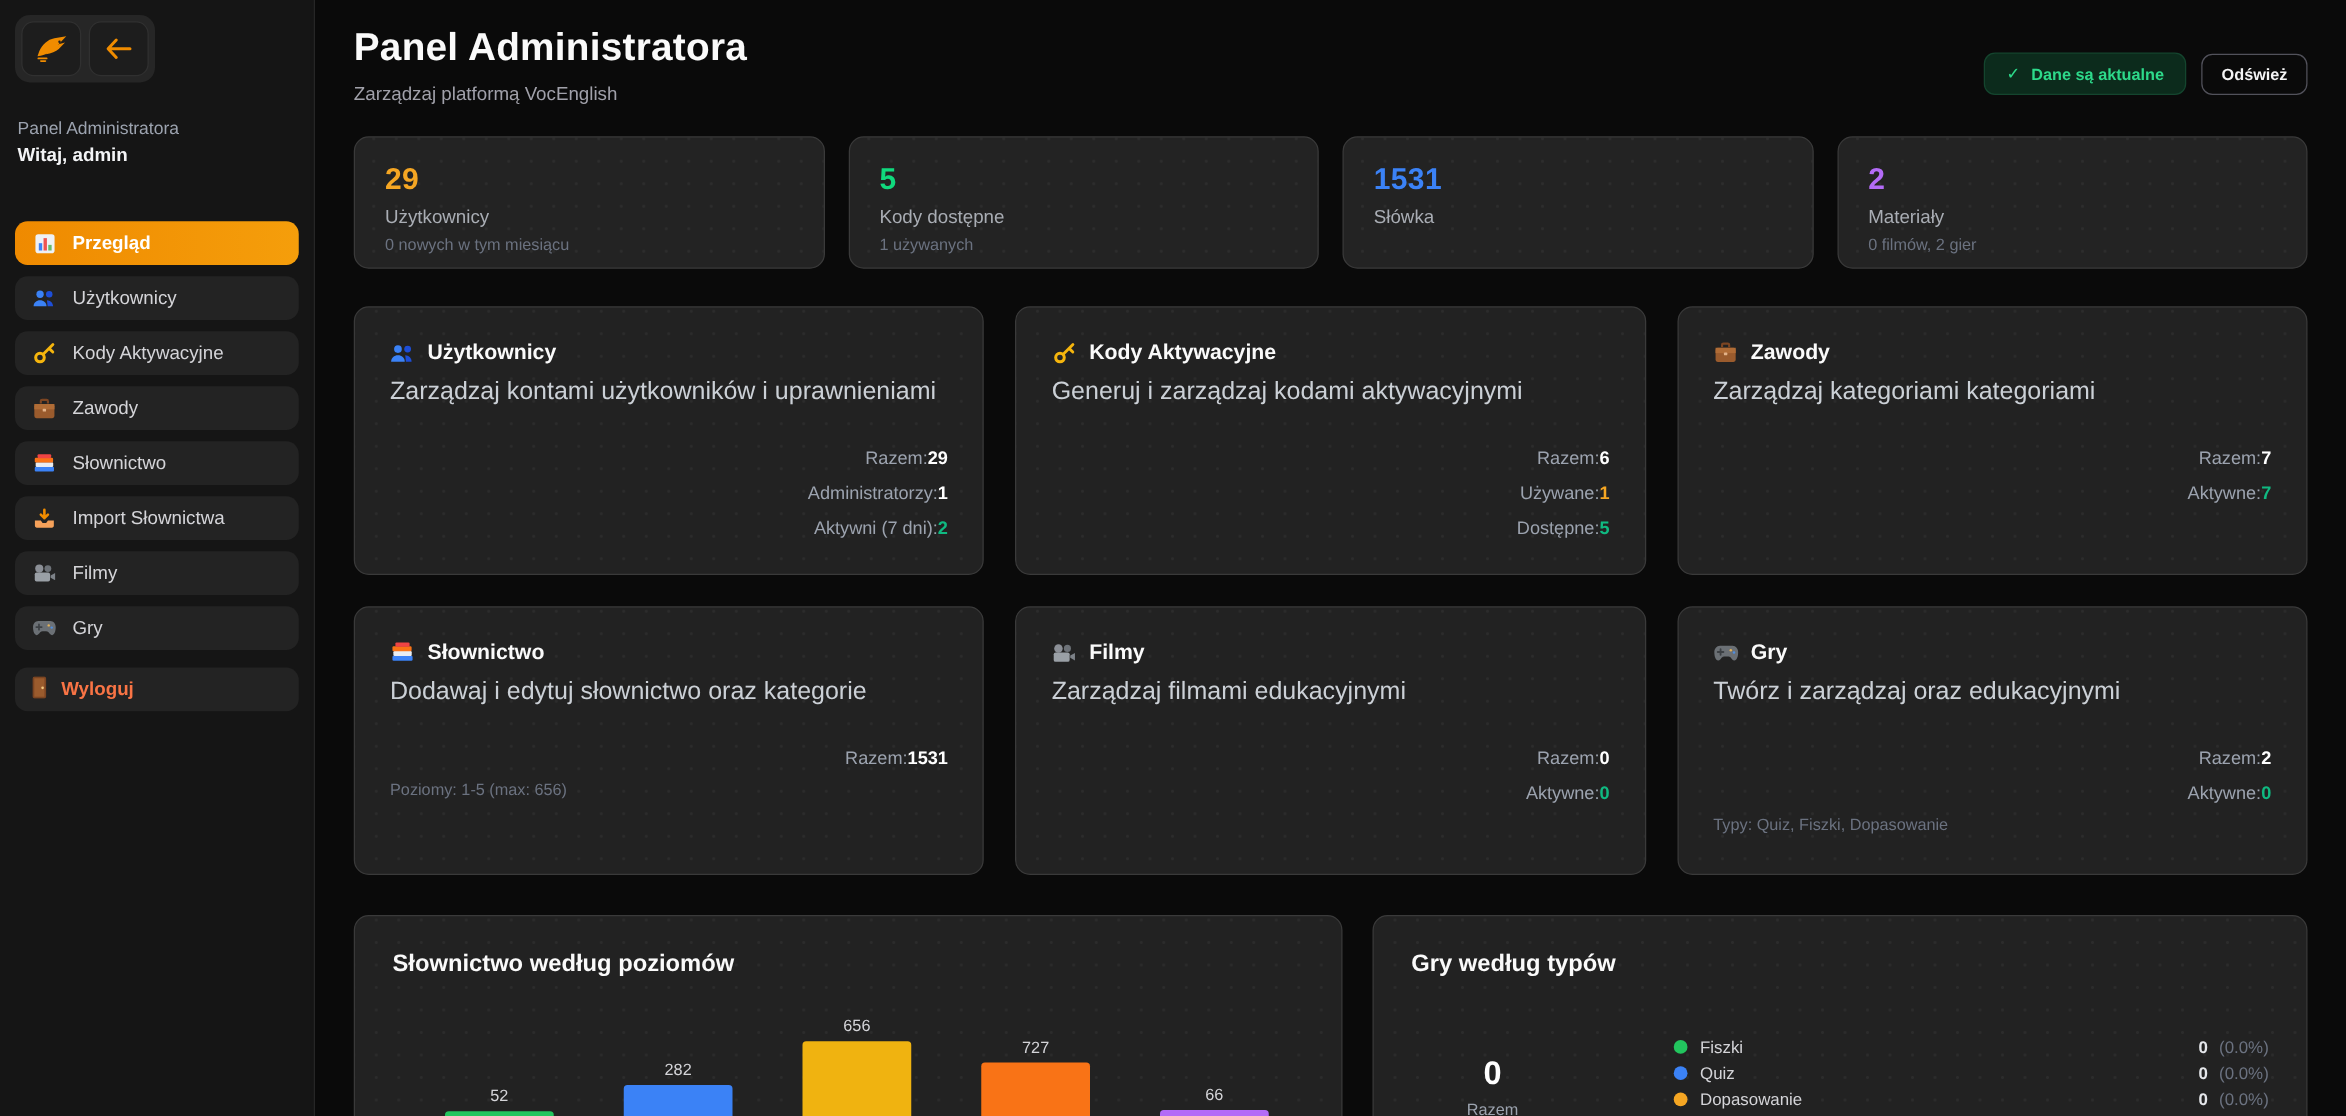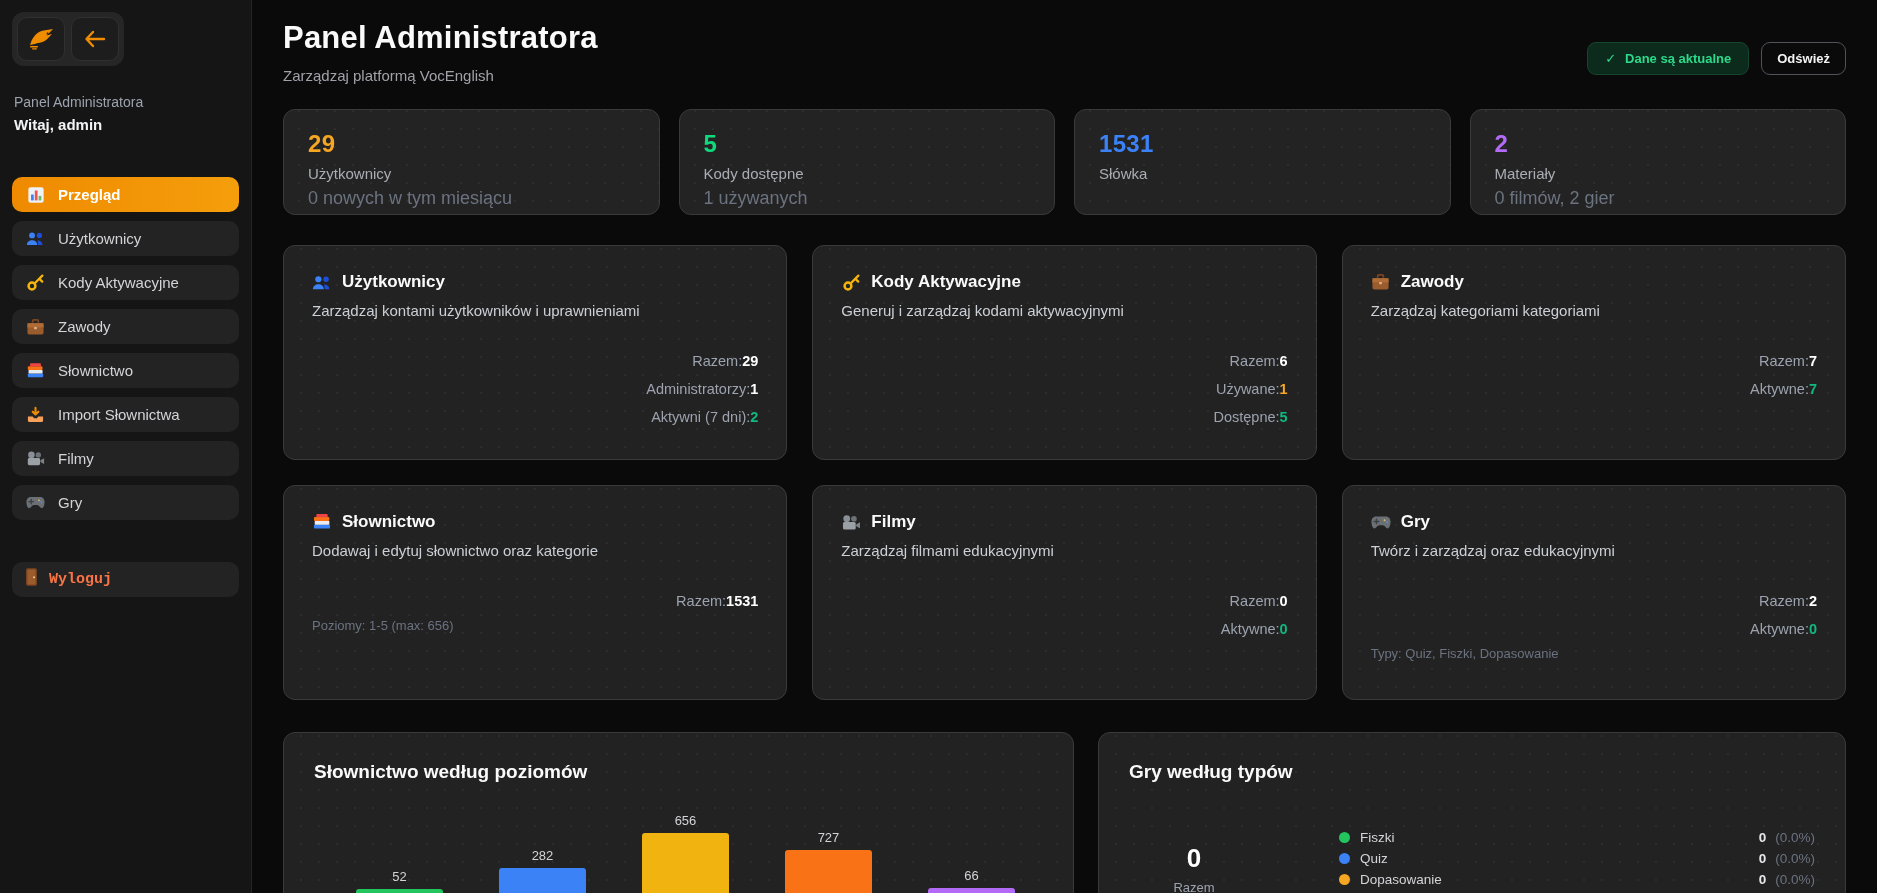--- a/index.html
+++ b/index.html
@@ -32,21 +32,21 @@
   .nav-item {
     display:flex; align-items:center; gap:13px;
     background:#232323; border-radius:10px; height:35px;
     padding:0 14px; color:#d4d4d8; font-size:15px; cursor:pointer;
   }
   .nav-item .ic { width:19px; height:19px; display:flex; align-items:center; justify-content:center; flex:none; }
   .nav-item.active {
     background:linear-gradient(90deg,#ef8a00,#f59e0b);
     color:#ffffff; font-weight:600;
   }
-  .logout-wrap { margin-top:42px;font-family:Liberation Mono, monospace; }
+  .logout-wrap { margin-top:14px; }
   .logout-item {
     display:flex; align-items:center; gap:10px;
     background:#232323; border-radius:10px; height:35px;
     padding:0 12px; font-size:15px; font-weight:600; cursor:pointer;
   }
 
   
   .main { flex:1; padding:20px 31px 0 31px; overflow:hidden; }
   .header { display:flex; justify-content:space-between; align-items:flex-start; }
   .page-title { font-size:31px; font-weight:800; color:#fafafa; letter-spacing:.2px; }
@@ -66,37 +66,37 @@
   
   .stats-row { display:flex; gap:19px; margin-top:25px; }
   .stat-card {
     flex:1; height:106px; background:#232323; border:1px solid #3a3a3a;
     border-radius:12px; padding:20px 24px;
     background-image:radial-gradient(#2d2d2d 1px, transparent 1.3px);
     background-size:18px 18px; background-position:6px 10px;
   }
   .stat-value { font-size:24px; font-weight:800; letter-spacing:.3px; }
   .stat-label { font-size:15px; color:#a9adb4; margin-top:7px; }
-  .stat-sub { font-size:18px; color:#6b7280; margin-top:6px; }
+  .stat-sub { font-size:13px; color:#6b7280; margin-top:6px; }
 
   
   .cards-grid {
     display:grid; grid-template-columns:repeat(3,1fr);
     gap:25px; margin-top:30px;
   }
   .feature-card {
     height:215px; background:#222222; border:1px solid #3a3a3a;
     border-radius:12px; padding:26px 28px; cursor:pointer;
     background-image:radial-gradient(#2c2c2c 1px, transparent 1.3px);
     background-size:18px 18px; background-position:8px 12px;
   }
   .fc-title-row { display:flex; align-items:center; gap:10px; }
   .fc-title-row .ic { width:20px; height:20px; display:flex; align-items:center; justify-content:center; }
   .fc-title { font-size:17px; font-weight:700; color:#fafafa; }
-  .fc-desc { margin-top:10px; font-size:15px; color:#cbd0d6; }
+  .fc-desc { margin-top:10px; font-size:20px; color:#cbd0d6; }
   .fc-rows { margin-top:28px; }
   .fc-row { display:flex; justify-content:flex-end; align-items:center; height:28px; font-size:14.5px; }
   .fc-row .lbl { color:#9ca3af; }
   .fc-row .val { font-weight:600; }
   .fc-footnote { font-size:13px; color:#6b7280; margin-top:3px; }
 
   
   .charts-row { display:flex; gap:24px; margin-top:32px; }
   .chart-card {
     flex:1; height:330px; background:#222222; border:1px solid #3a3a3a;

